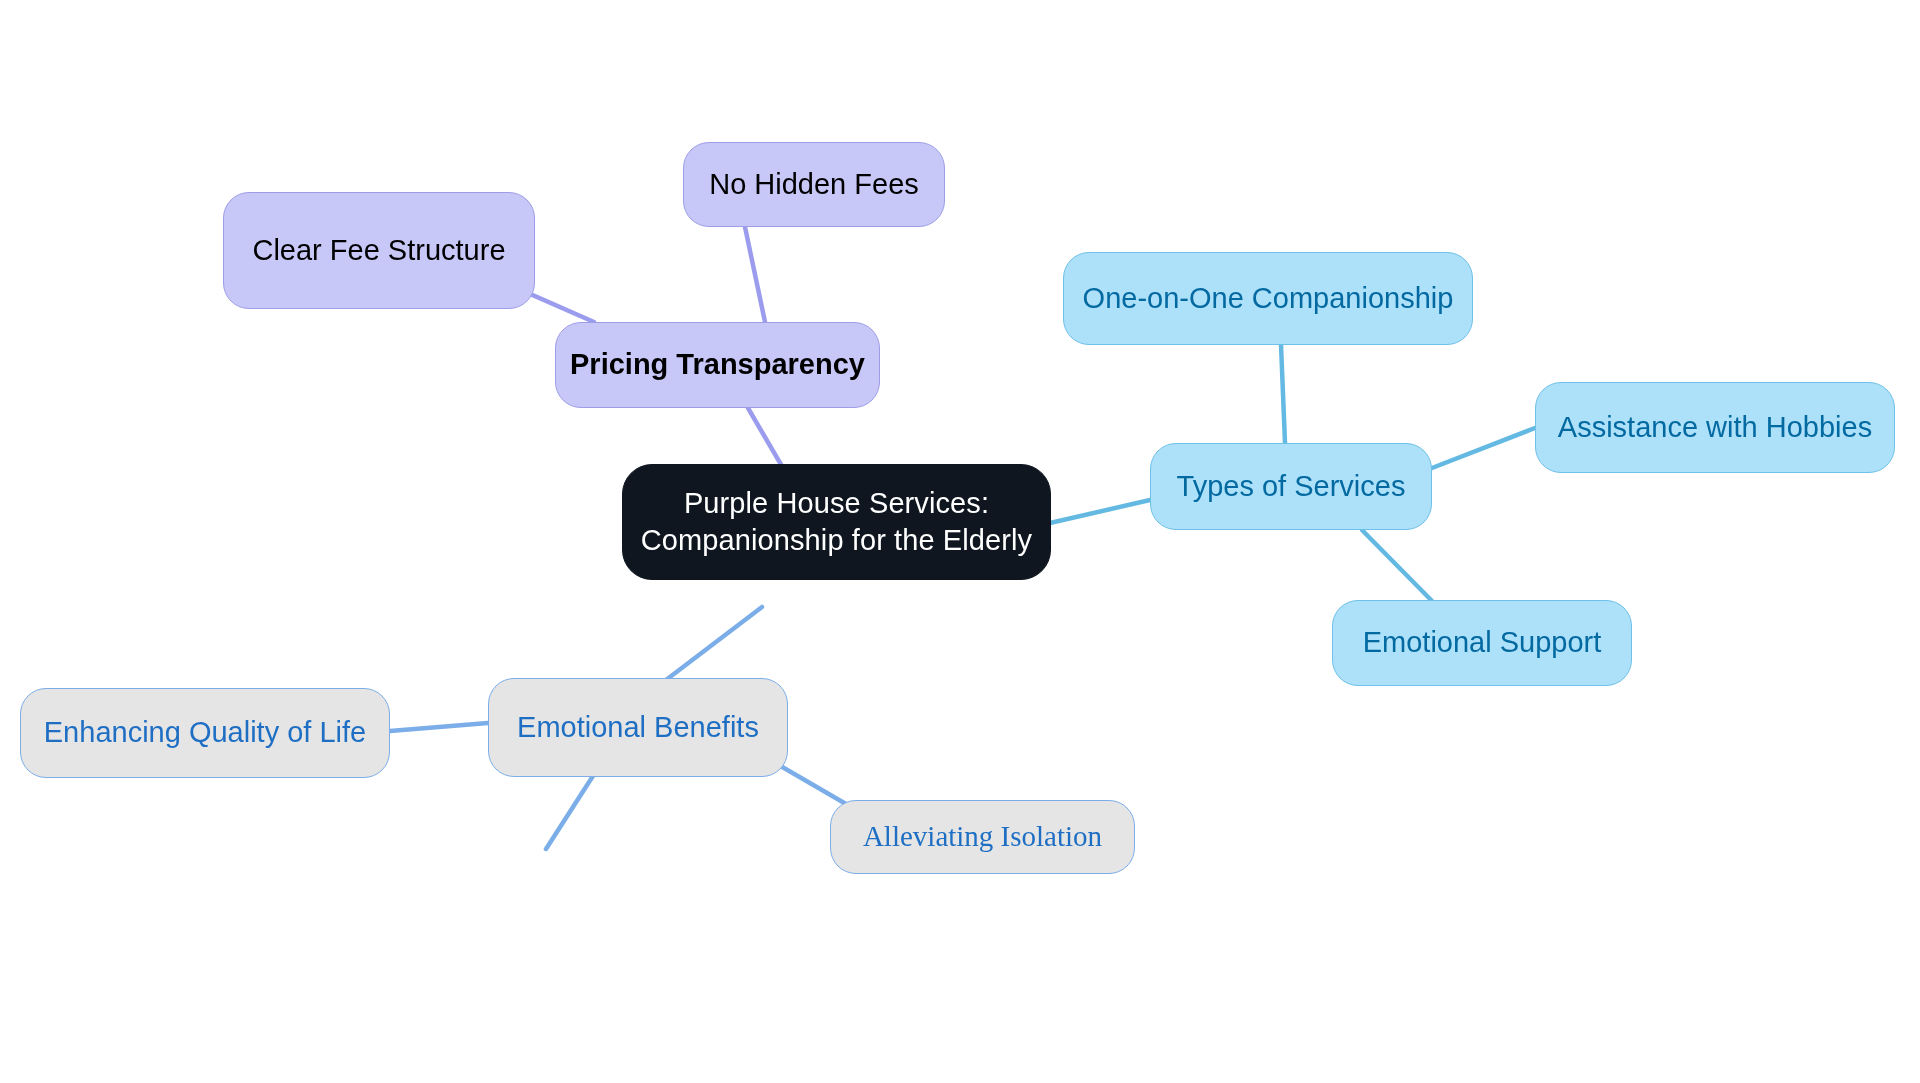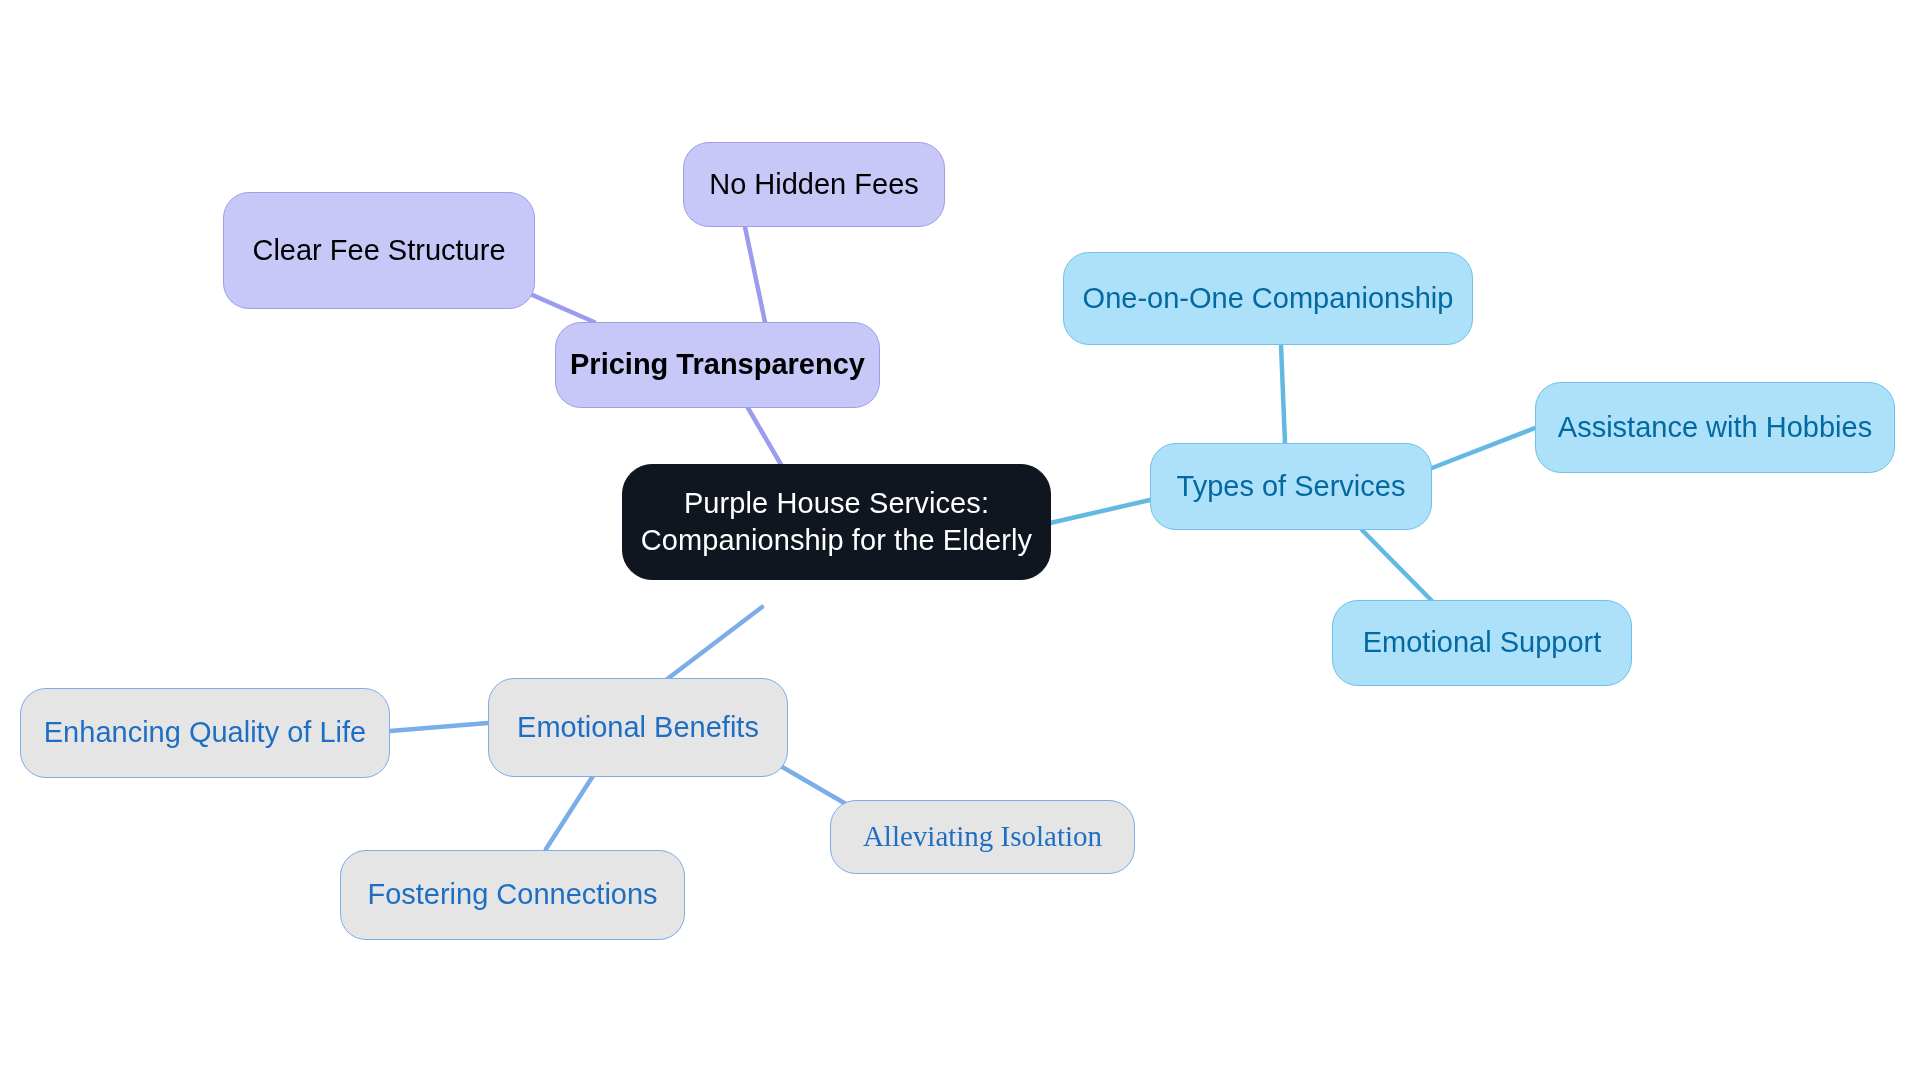--- a/index.html
+++ b/index.html
@@ -96,17 +96,16 @@
   <div class="node node-sky" style="left:1063px; top:252px; width:410px; height:93px;">One-on-One Companionship</div>
 
   <div class="node node-sky" style="left:1535px; top:382px; width:360px; height:91px;">Assistance with Hobbies</div>
 
   <div class="node node-sky" style="left:1332px; top:600px; width:300px; height:86px;">Emotional Support</div>
 
   <div class="node node-ice" style="left:488px; top:678px; width:300px; height:99px;">Emotional Benefits</div>
 
   <div class="node node-ice" style="left:20px; top:688px; width:370px; height:90px;">Enhancing Quality of Life</div>
 
-  <div class="node node-ice" style="left:340px; top:850px; width:345px; height:90px;">Fostering Connections</div>
 
   <div class="node node-ice" style="left:830px; top:800px; width:305px; height:74px;font-family:Liberation Serif, serif;">Alleviating Isolation</div>
 
 </div>
 
 </body></html>

